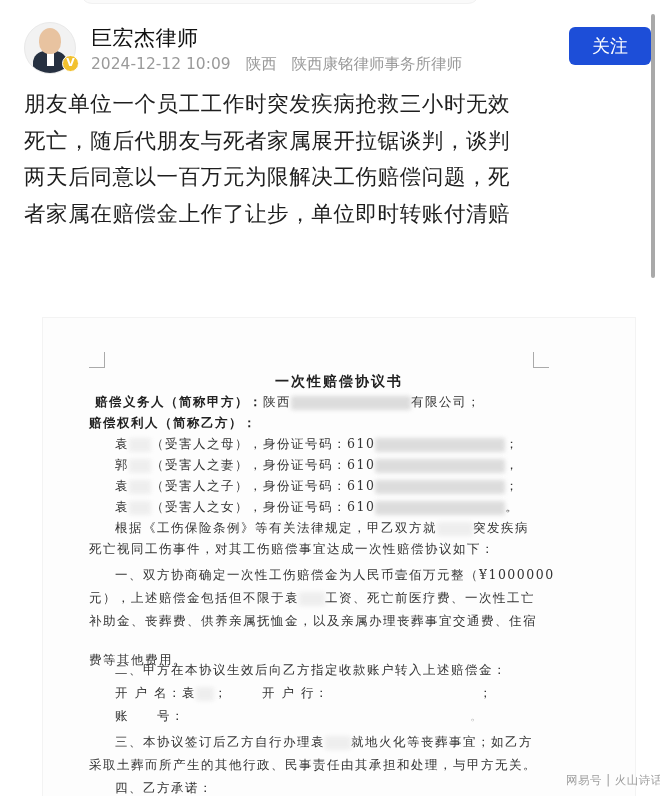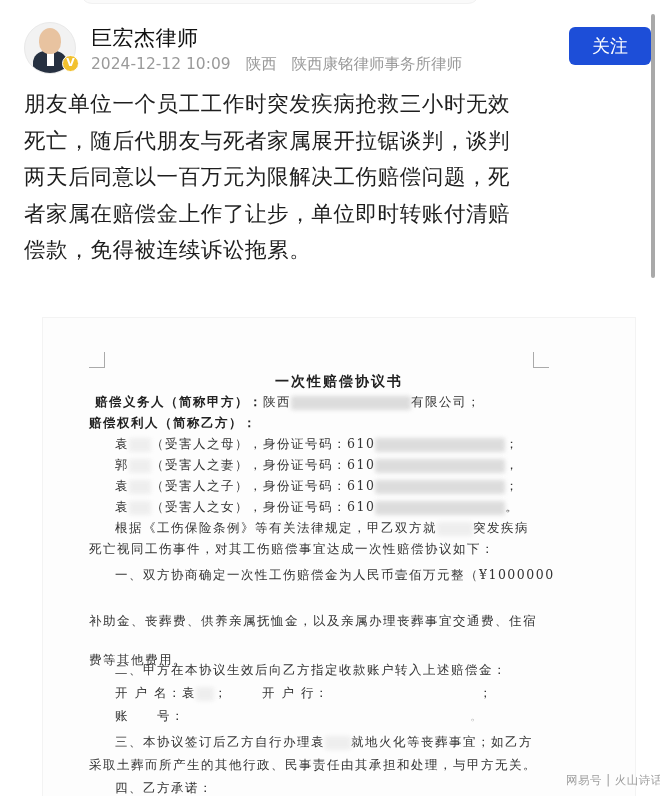--- a/index.html
+++ b/index.html
@@ -102,21 +102,20 @@
     <span>陕西康铭律师事务所律师</span>
   </div>
   <div class="follow-btn">关注</div>
 </div>
 
 <div class="article">
   <div>朋友单位一个员工工作时突发疾病抢救三小时无效</div>
   <div>死亡，随后代朋友与死者家属展开拉锯谈判，谈判</div>
   <div>两天后同意以一百万元为限解决工伤赔偿问题，死</div>
   <div>者家属在赔偿金上作了让步，单位即时转账付清赔</div>
-  <div>偿款，免得被连续诉讼拖累。</div>
 </div>
 
 <div class="doc">
   <div class="corner tl"></div>
   <div class="corner tr"></div>
   <div class="doc-title">一次性赔偿协议书</div>
 
   <div class="line" style="left:52px; top:76px;">
     <span class="bold">赔偿义务人（简称甲方）：</span><span>陕西</span><span class="blur" style="width:120px;"></span><span>有限公司；</span>
   </div>
@@ -136,20 +135,23 @@
   <div class="line" style="left:72px; top:181px;">
     <span>袁</span><span class="blur light" style="width:22px;"></span><span>（受害人之女），身份证号码：</span><span>610</span><span class="blur" style="width:130px;"></span><span>。</span>
   </div>
 
   <div class="line" style="left:72px; top:202px;">
     <span>根据《工伤保险条例》等有关法律规定，甲乙双方就</span><span class="blur light" style="width:36px;"></span><span>突发疾病</span>
   </div>
   <div class="line" style="left:46px; top:223px;">死亡视同工伤事件，对其工伤赔偿事宜达成一次性赔偿协议如下：</div>
 
   <div class="line" style="left:72px; top:249px;">一、双方协商确定一次性工伤赔偿金为人民币壹佰万元整（¥1000000</div>
+  <div class="line" style="left:46px; top:272px;">
+    <span>元），上述赔偿金包括但不限于袁</span><span class="blur light" style="width:26px;"></span><span>工资、死亡前医疗费、一次性工亡</span>
+  </div>
   <div class="line" style="left:46px; top:295px;">补助金、丧葬费、供养亲属抚恤金，以及亲属办理丧葬事宜交通费、住宿</div>
   <div class="line" style="left:46px; top:318px;margin-top:16px;">费等其他费用。</div>
 
   <div class="line" style="left:72px; top:344px;">二、甲方在本协议生效后向乙方指定收款账户转入上述赔偿金：</div>
   <div class="line" style="left:72px; top:367px;">
     <span>开 户 名：袁</span><span class="blur light" style="width:18px;"></span><span>；</span><span style="display:inline-block;width:34px;"></span><span>开 户 行：</span><span style="display:inline-block;width:150px;"></span><span>；</span>
   </div>
   <div class="line" style="left:72px; top:390px;">
     <span>账　　号：</span><span style="display:inline-block;width:285px;"></span><span style="color:#bbb;">。</span>
   </div>

